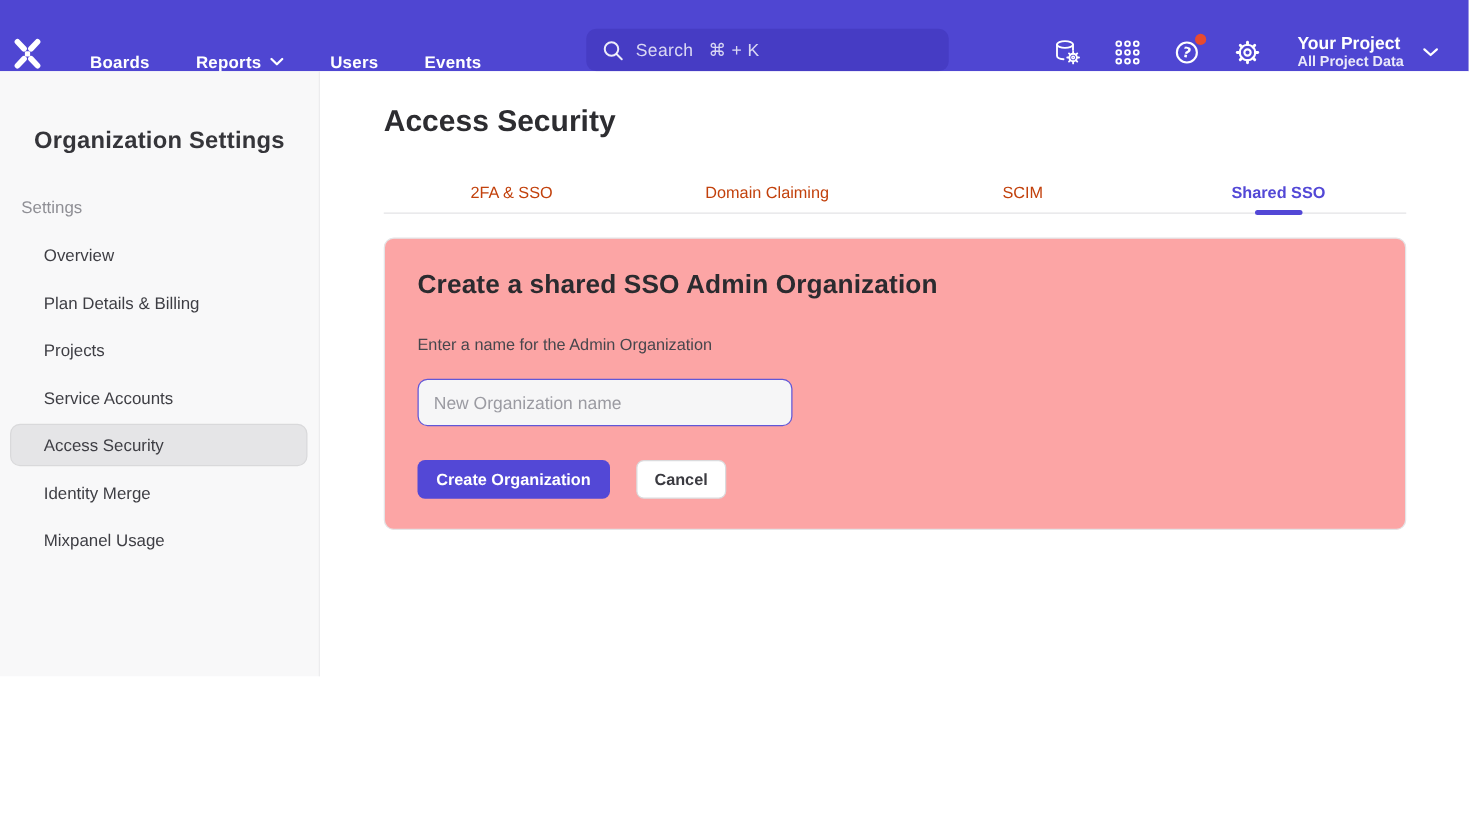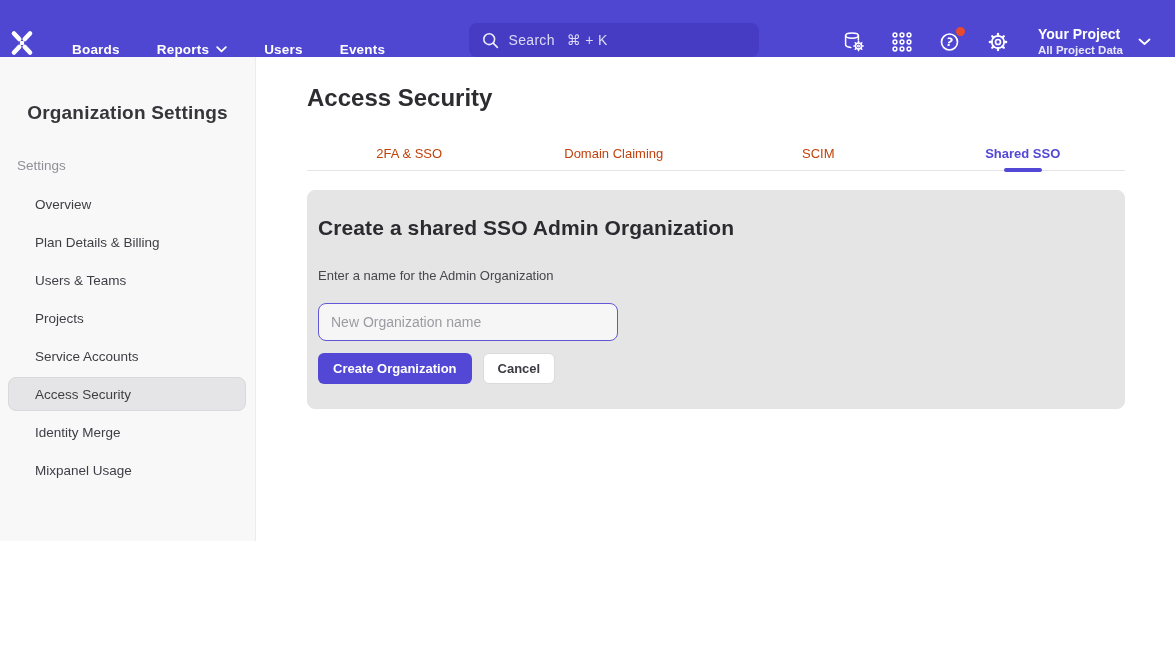--- a/index.html
+++ b/index.html
@@ -42,28 +42,28 @@
   .side-item.active{background:#E5E5E7;border-color:#D9D9DB}
   
   main{flex:1;padding:0 50px 0 51px;background:#fff}
   .page-title{margin:27px 0 0;font-size:24px;font-weight:700;color:#2D2D31}
   .tabs{display:flex;margin-top:25px;height:34px;border-bottom:1px solid #E4E4E6}
   .tab{flex:1;display:flex;align-items:center;justify-content:center;position:relative;
     font-size:13px;color:#c2410c;cursor:pointer}
   .tab.active{color:var(--accent);font-weight:700}
   .tab-underline{position:absolute;bottom:-2px;left:50%;transform:translateX(-50%);
     width:38px;height:4px;border-radius:2px;background:var(--accent)}
-  .card{margin-top:19px;border:1px solid #E4E4E6;border-radius:8px;background:#e5e5e5;padding:25px 10px 24px;min-height:205px}
+  .card{margin-top:19px;border:1px solid #E4E4E6;border-radius:8px;background:#fca5a5;padding:25px 26px 24px;min-height:205px}
   .card-heading{margin:0;font-size:21px;font-weight:700;color:#2B2B2F;letter-spacing:.1px}
   .input-label{margin-top:28px;font-size:13px;color:#46464C}
   .org-input{margin-top:20px;display:block;width:300px;height:38px;border:1px solid #6157D8;border-radius:8px;
     background:#F6F6F7;padding:0 12px;font-size:14px;color:#2F2F33;outline:none;
     font-family:"Liberation Sans","DejaVu Sans",sans-serif}
   .org-input::placeholder{color:#9B9BA2}
-  .btn-row{margin-top:12px;display:flex;gap:11px}
+  .btn-row{margin-top:27px;display:flex;gap:21px}
   .btn{height:31px;border-radius:6px;font-size:13px;font-weight:700;cursor:pointer;
     font-family:"Liberation Sans","DejaVu Sans",sans-serif;display:flex;align-items:center}
   .btn-primary{padding:0 15px;background:var(--accent);color:#fff;border:none}
   .btn-secondary{padding:0 14px;background:#fff;color:#3B3B41;border:1px solid #DBDBDD}
   svg{display:block}
 </style>
 </head>
 <body>
 
 <header class="topnav">
@@ -171,21 +171,20 @@
   </div>
 </header>
 
 <div class="layout">
   <aside>
     <div class="side-title">Organization Settings</div>
     <div class="side-section">Settings</div>
     <div class="side-list">
       <div class="side-item">Overview</div>
       <div class="side-item">Plan Details &amp; Billing</div>
-      <div class="side-item">Users &amp; Teams</div>
       <div class="side-item">Projects</div>
       <div class="side-item">Service Accounts</div>
       <div class="side-item active">Access Security</div>
       <div class="side-item">Identity Merge</div>
       <div class="side-item">Mixpanel Usage</div>
     </div>
   </aside>
 
   <main>
     <h1 class="page-title">Access Security</h1>

